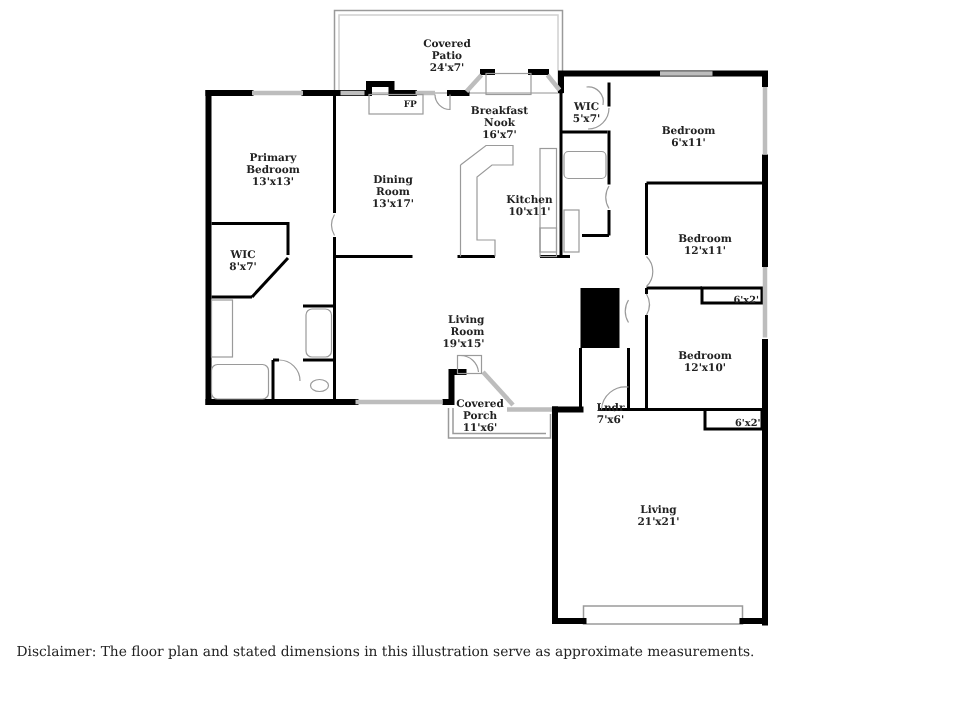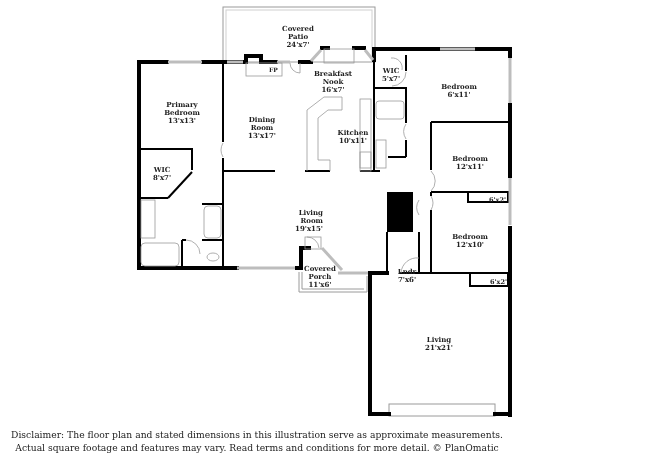--- a/index.html
+++ b/index.html
@@ -215,14 +215,13 @@
 <div class="lbl" style="left:439px;top:336px;">
   <div>Living</div>
   <div>21'x21'</div>
 </div>
 <div class="lbl small" style="left:264px;top:66px;font-size:6px;">
   <span>FP</span>
 </div>
 
 <div id="disclaimer">
   <div>Disclaimer: The floor plan and stated dimensions in this illustration serve as approximate measurements.</div>
-  <div>Actual square footage and features may vary. Read terms and conditions for more detail. © PlanOmatic</div>
 </div>
 
 </body></html>

